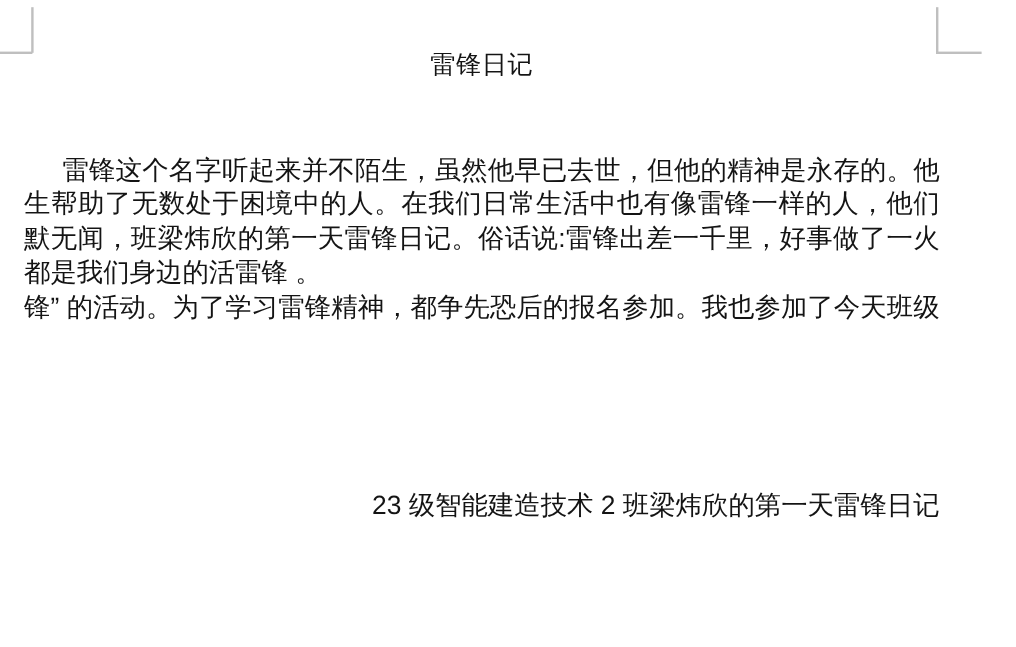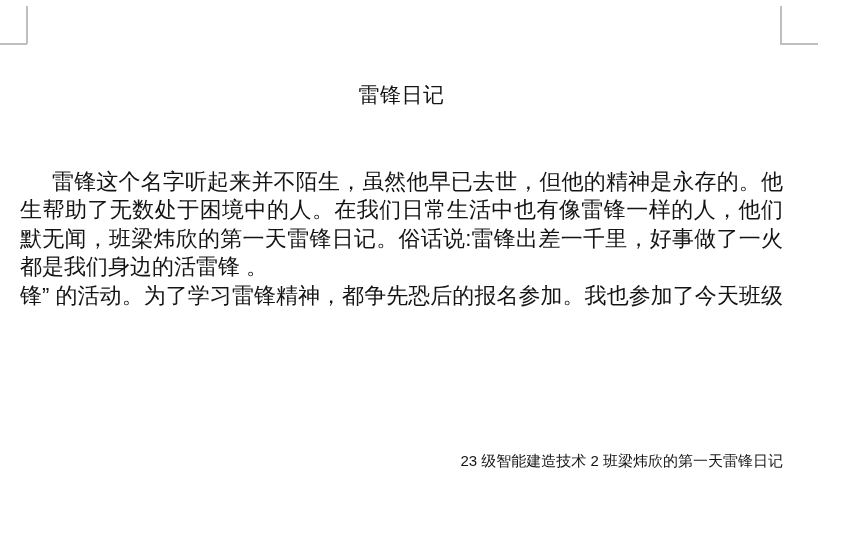--- a/index.html
+++ b/index.html
@@ -11,21 +11,21 @@
     overflow: hidden;
     font-family: "Liberation Sans", "DejaVu Sans", sans-serif;
     color: #141414;
   }
   .crop-mark { position: absolute; background: #bfbfbf; }
   .crop-tl-v { left: 26px;  top: 6px;  width: 1.5px; height: 38px; }
   .crop-tl-h { left: 0;     top: 43px; width: 27px;  height: 1.5px; }
   .crop-tr-v { left: 780px; top: 6px;  width: 1.5px; height: 38px; }
   .crop-tr-h { left: 780px; top: 43px; width: 38px;  height: 1.5px; }
 
-  .content { position: absolute; left: 20px; width: 763px; margin-top: 40px; }
+  .content { position: absolute; left: 20px; width: 763px; }
 
   .title-block { top: 42px; text-align: center; }
   .doc-title {
     display: inline-block;
     font-size: 21px;
     line-height: 26px;
     color: #141414;
     letter-spacing: 0.5px;
   }
 
@@ -38,21 +38,21 @@
     text-justify: inter-character;
     white-space: nowrap;
     overflow: hidden;
   }
   .line.flush { text-align-last: justify; white-space: normal; height: 28.45px; }
   .line.plain { text-align: right; text-align-last: left; }
   .line.indent { text-indent: 32px; }
 
   .signature-block { top: 407px; }
   .signature-line {
-    font-size: 15px;
+    font-size: 22px;
     line-height: 28.45px;
     text-align: right;
   }
 </style>
 </head>
 <body>
 
 <div class="page">
 
   <div class="crop-mark crop-tl-v"></div>

